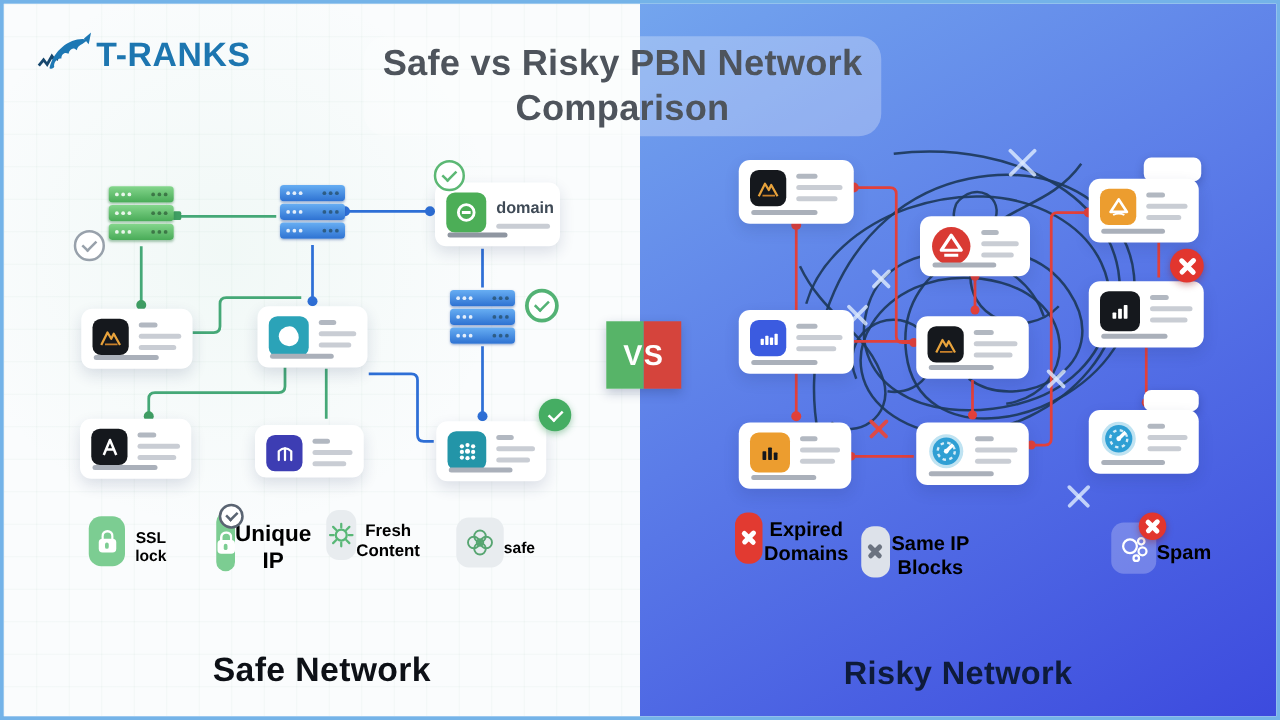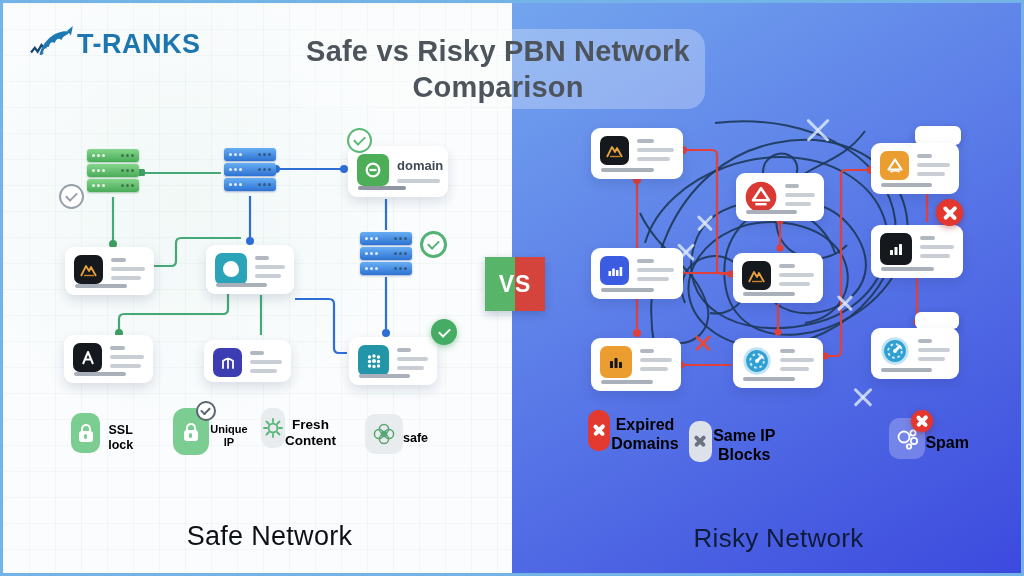--- a/index.html
+++ b/index.html
@@ -89,21 +89,21 @@
     border:2.6px solid #fff;border-bottom:none;border-radius:6px 6px 0 0;box-sizing:border-box;}
   .lock::after{content:"";position:absolute;left:5.5px;top:3px;width:3px;height:5px;
     background:#7ccd92;border-radius:2px;}
   .minix-grid{display:grid;grid-template-columns:11px 11px;grid-gap:3px;}
   .minix{position:relative;width:10px;height:10px;color:#fff;}
   .minix::before,.minix::after{content:"";position:absolute;left:50%;top:50%;width:9px;height:2.2px;
     border-radius:1px;background:currentColor;}
   .minix::before{transform:translate(-50%,-50%) rotate(45deg);}
   .minix::after{transform:translate(-50%,-50%) rotate(-45deg);}
   
-  .net-title{position:absolute;z-index:12;font-weight:400;letter-spacing:.3px;padding-left:12px;}
+  .net-title{position:absolute;z-index:12;font-weight:700;letter-spacing:.3px;}
   #safe-title{left:0;width:509px;top:518px;text-align:center;font-size:27px;color:#0d1016;}
   #risky-title{left:509px;width:509px;top:520px;text-align:center;font-size:26px;color:#0e1b3a;}
   svg{display:block;}
   .abs{position:absolute;}
 </style>
 </head>
 <body>
 
 <div id="frame">
 
@@ -541,21 +541,21 @@
       </div>
     <div class="leg-label" style="font-size:12.5px">SSL lock</div>
   </div>
   <div class="leg" style="left:170px;top:405px;width:76px">
     <div class="tile tile-green" style="width:45px;height:47px;border-radius:12px">
       <span class="lock"></span>
       <div class="chk chk-outline" style="right:-7px;top:-7px;left:auto;width:20px;height:20px;color:#5a6472;border-width:2px">
           <i style="width:7px;height:4px;border-width:0 0 2px 2px;border-style:solid"></i>
         </div>
     </div>
-    <div class="leg-label" style="font-size:11px">Unique IP</div>
+    <div class="leg-label" style="font-size:18px">Unique IP</div>
   </div>
   <div class="leg" style="left:258px;top:405px;width:72px">
     <div class="tile tile-gray" style="width:38px;height:40px">
       <svg width="24" height="24" viewBox="0 0 24 24" fill="none" stroke="#58b776" stroke-width="1.8" stroke-linecap="round">
           <circle cx="12" cy="12" r="4.4"></circle>
           <path d="M12,3 V6 M12,18 V21 M3,12 H6 M18,12 H21 M5.5,5.5 L8,8 M16,16 L18.5,18.5 M18.5,5.5 L16,8 M8,16 L5.5,18.5"></path>
         </svg>
     </div>
     <div class="leg-label" style="font-size:13.5px">Fresh Content</div>
   </div>

